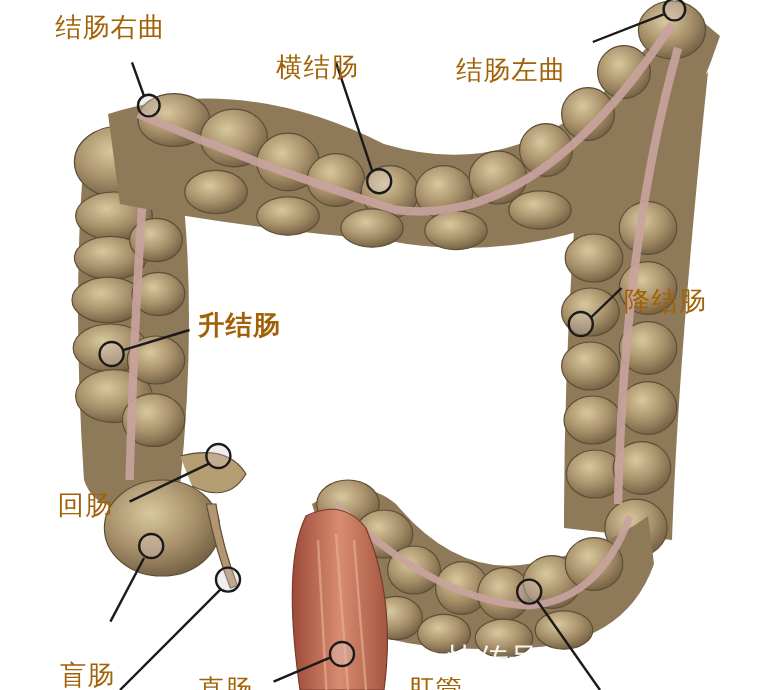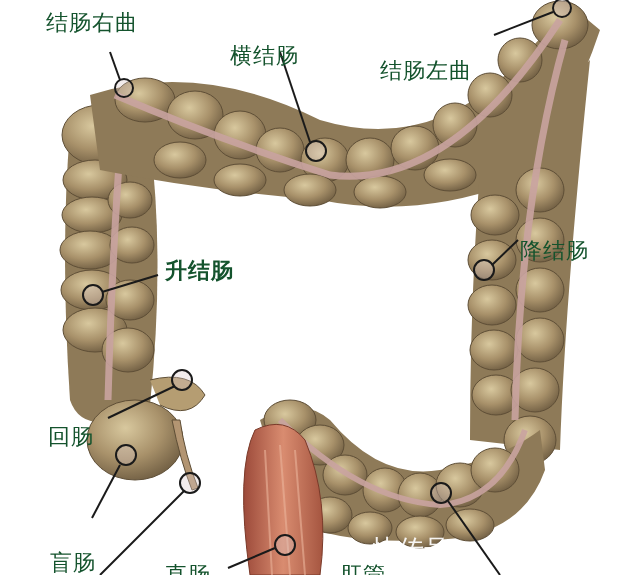--- a/index.html
+++ b/index.html
@@ -1,19 +1,19 @@
 <!DOCTYPE html>
 <html><head>
 <meta charset="utf-8">
 <style>
   html, body { margin: 0; padding: 0; background: #ffffff; }
   body { width: 640px; height: 575px; overflow: hidden; position: relative;
          font-family: "DejaVu Sans", sans-serif; }
   #diagram { position: absolute; left: 0; top: 0; width: 640px; height: 575px; }
-  .label { position: absolute; font-size: 22px; color: #14532d; white-space: nowrap;
+  .label { position: absolute; font-size: 22px; color: #a16207; white-space: nowrap;
            font-family: "DejaVu Sans", sans-serif; letter-spacing: 1px; }
   .watermark { position: absolute; font-size: 26px; color: rgba(255,255,255,0.92);
                white-space: nowrap; font-family: "DejaVu Sans", sans-serif; text-align: right; }
 </style>
 </head>
 <body>
 
 <svg id="diagram" viewBox="0 0 640 575" xmlns="http://www.w3.org/2000/svg">
   <defs>
     <radialGradient id="haustra" cx="40%" cy="35%" r="70%">
@@ -136,20 +136,20 @@
     <circle cx="182" cy="380" r="10"></circle>
     <circle cx="126" cy="455" r="10"></circle>
     <circle cx="190" cy="483" r="10"></circle>
     <circle cx="285" cy="545" r="10"></circle>
     <circle cx="441" cy="493" r="10"></circle>
   </g>
 </svg>
 
 <div class="label" style="left:46px;top:8px;">结肠右曲</div>
 <div class="label" style="left:230px;top:1px;margin-top:40px;">横结肠</div>
-<div class="label" style="left:380px;top:56px;">结肠左曲</div>
+<div class="label" style="left:380px;top:44px;">结肠左曲</div>
 <div class="label" style="left:165px;top:256px;font-weight:bold;">升结肠</div>
 <div class="label" style="left:520px;top:216px;margin-top:20px;">降结肠</div>
-<div class="label" style="left:48px;top:422px;">回肠</div>
+<div class="label" style="left:48px;top:406px;">回肠</div>
 <div class="label" style="left:50px;top:548px;">盲肠</div>
 <div class="label" style="left:165px;top:560px;">直肠</div>
 <div class="label" style="left:340px;top:560px;">肛管</div>
 <div class="watermark" style="left:372px;top:532px;">快传号</div>
 
 </body></html>

